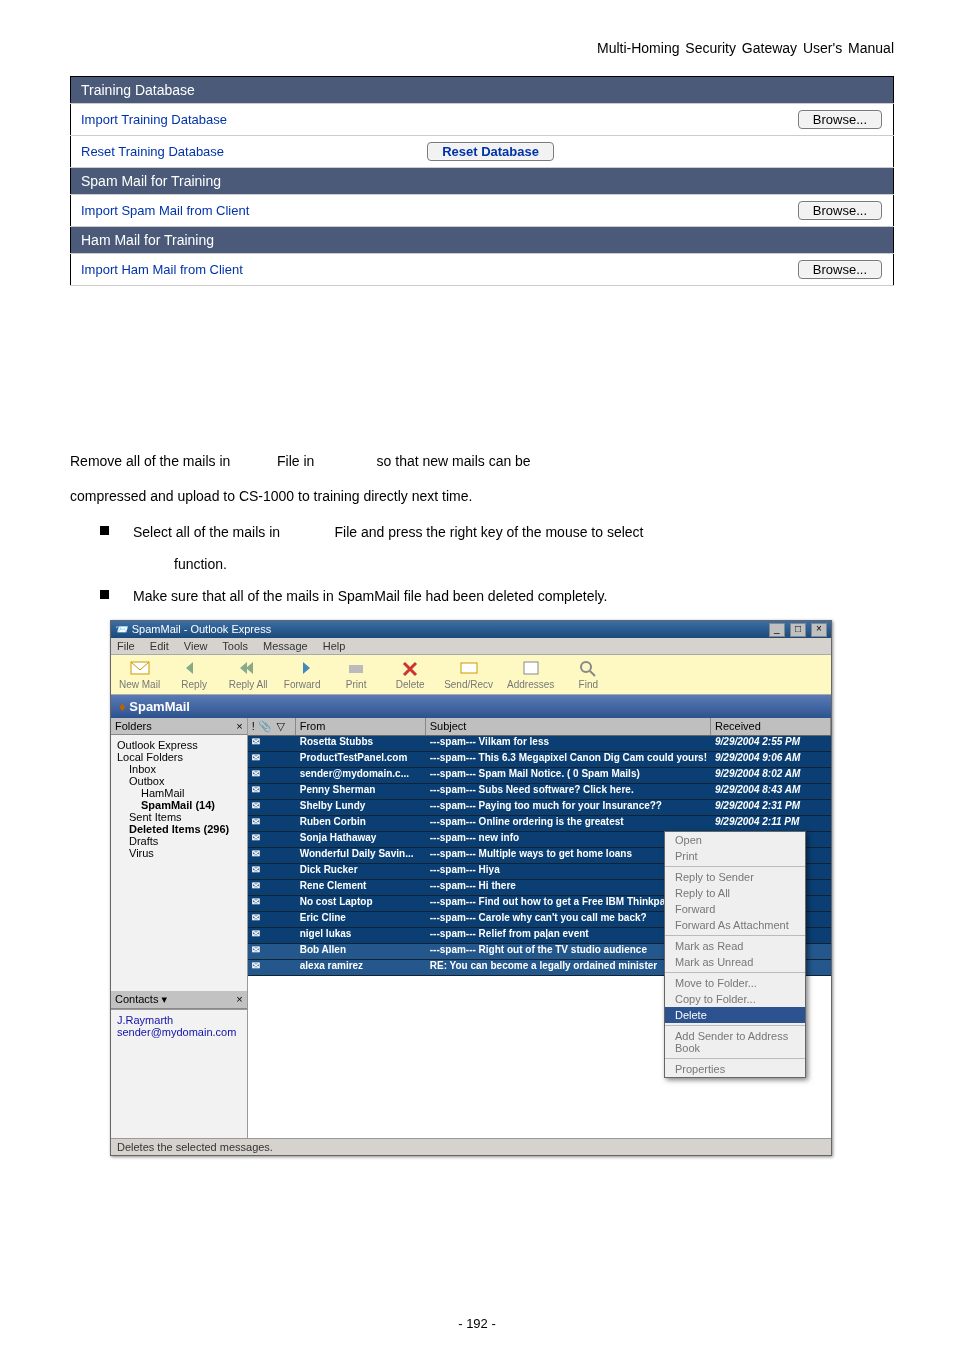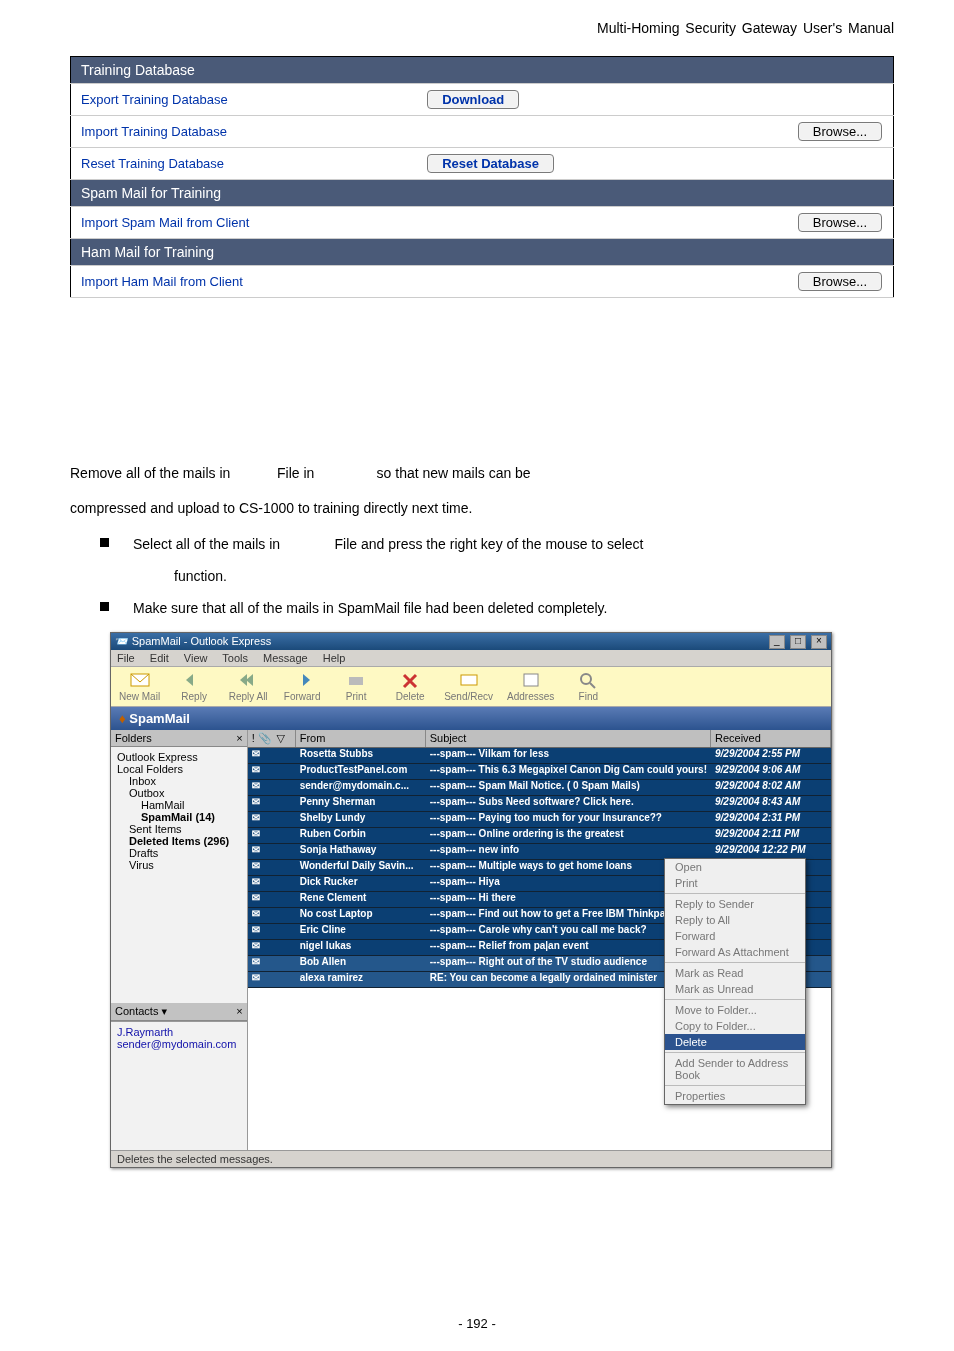--- a/index.html
+++ b/index.html
@@ -5,21 +5,21 @@
   html, body {
     margin: 0;
     padding: 0;
     background: #ffffff;
     font-family: Arial, Helvetica, sans-serif;
     color: #000;
     width: 954px;
   }
   .page {
     width: 954px;
-    padding: 20px 60px 60px 70px;
+    padding: 40px 60px 60px 70px;
     box-sizing: border-box;
     position: relative;
     min-height: 1351px;
   }
   .top-header {
     text-align: right;
     font-size: 14px;
     color: #000;
     margin-bottom: 20px;
     word-spacing: 2px;
@@ -228,21 +228,21 @@
     overflow:hidden;
     white-space:nowrap;
   }
   .m-icons{width:48px;}
   .m-from{width:130px;}
   .m-subj{flex:1;}
   .m-recv{width:120px;font-style:italic;}
   .ctx-menu {
     position:absolute;
     right:25px;
-    top:225px;
+    top:210px;
     width:140px;
     background:#efefef;
     border:1px solid #666;
     box-shadow:2px 2px 5px rgba(0,0,0,0.5);
     font-size:11px;
     color:#777;
     z-index:5;
   }
   .ctx-menu .mi { padding:2px 10px; }
   .ctx-menu .sep { height:1px; background:#bbb; margin:2px 0;}
@@ -269,24 +269,20 @@
 
 <div class="page">
 
   <div class="top-header">Multi-Homing  Security  Gateway  User's  Manual</div>
 
   <table class="settings-table">
     <tbody>
         <tr>
           <td colspan="2" class="section-head">Training Database</td>
         </tr>
-    <tr>
-      <td class="left"><span class="link-label">Export Training Database</span></td>
-      <td class="right"><span class="btn">Download</span></td>
-    </tr>
     <tr>
       <td class="left"><span class="link-label">Import Training Database</span></td>
       <td class="right browse-row"><span class="btn black">Browse...</span></td>
     </tr>
     <tr>
       <td class="left"><span class="link-label">Reset Training Database</span></td>
       <td class="right"><span class="btn">Reset Database</span></td>
     </tr>
 
     <tr>

